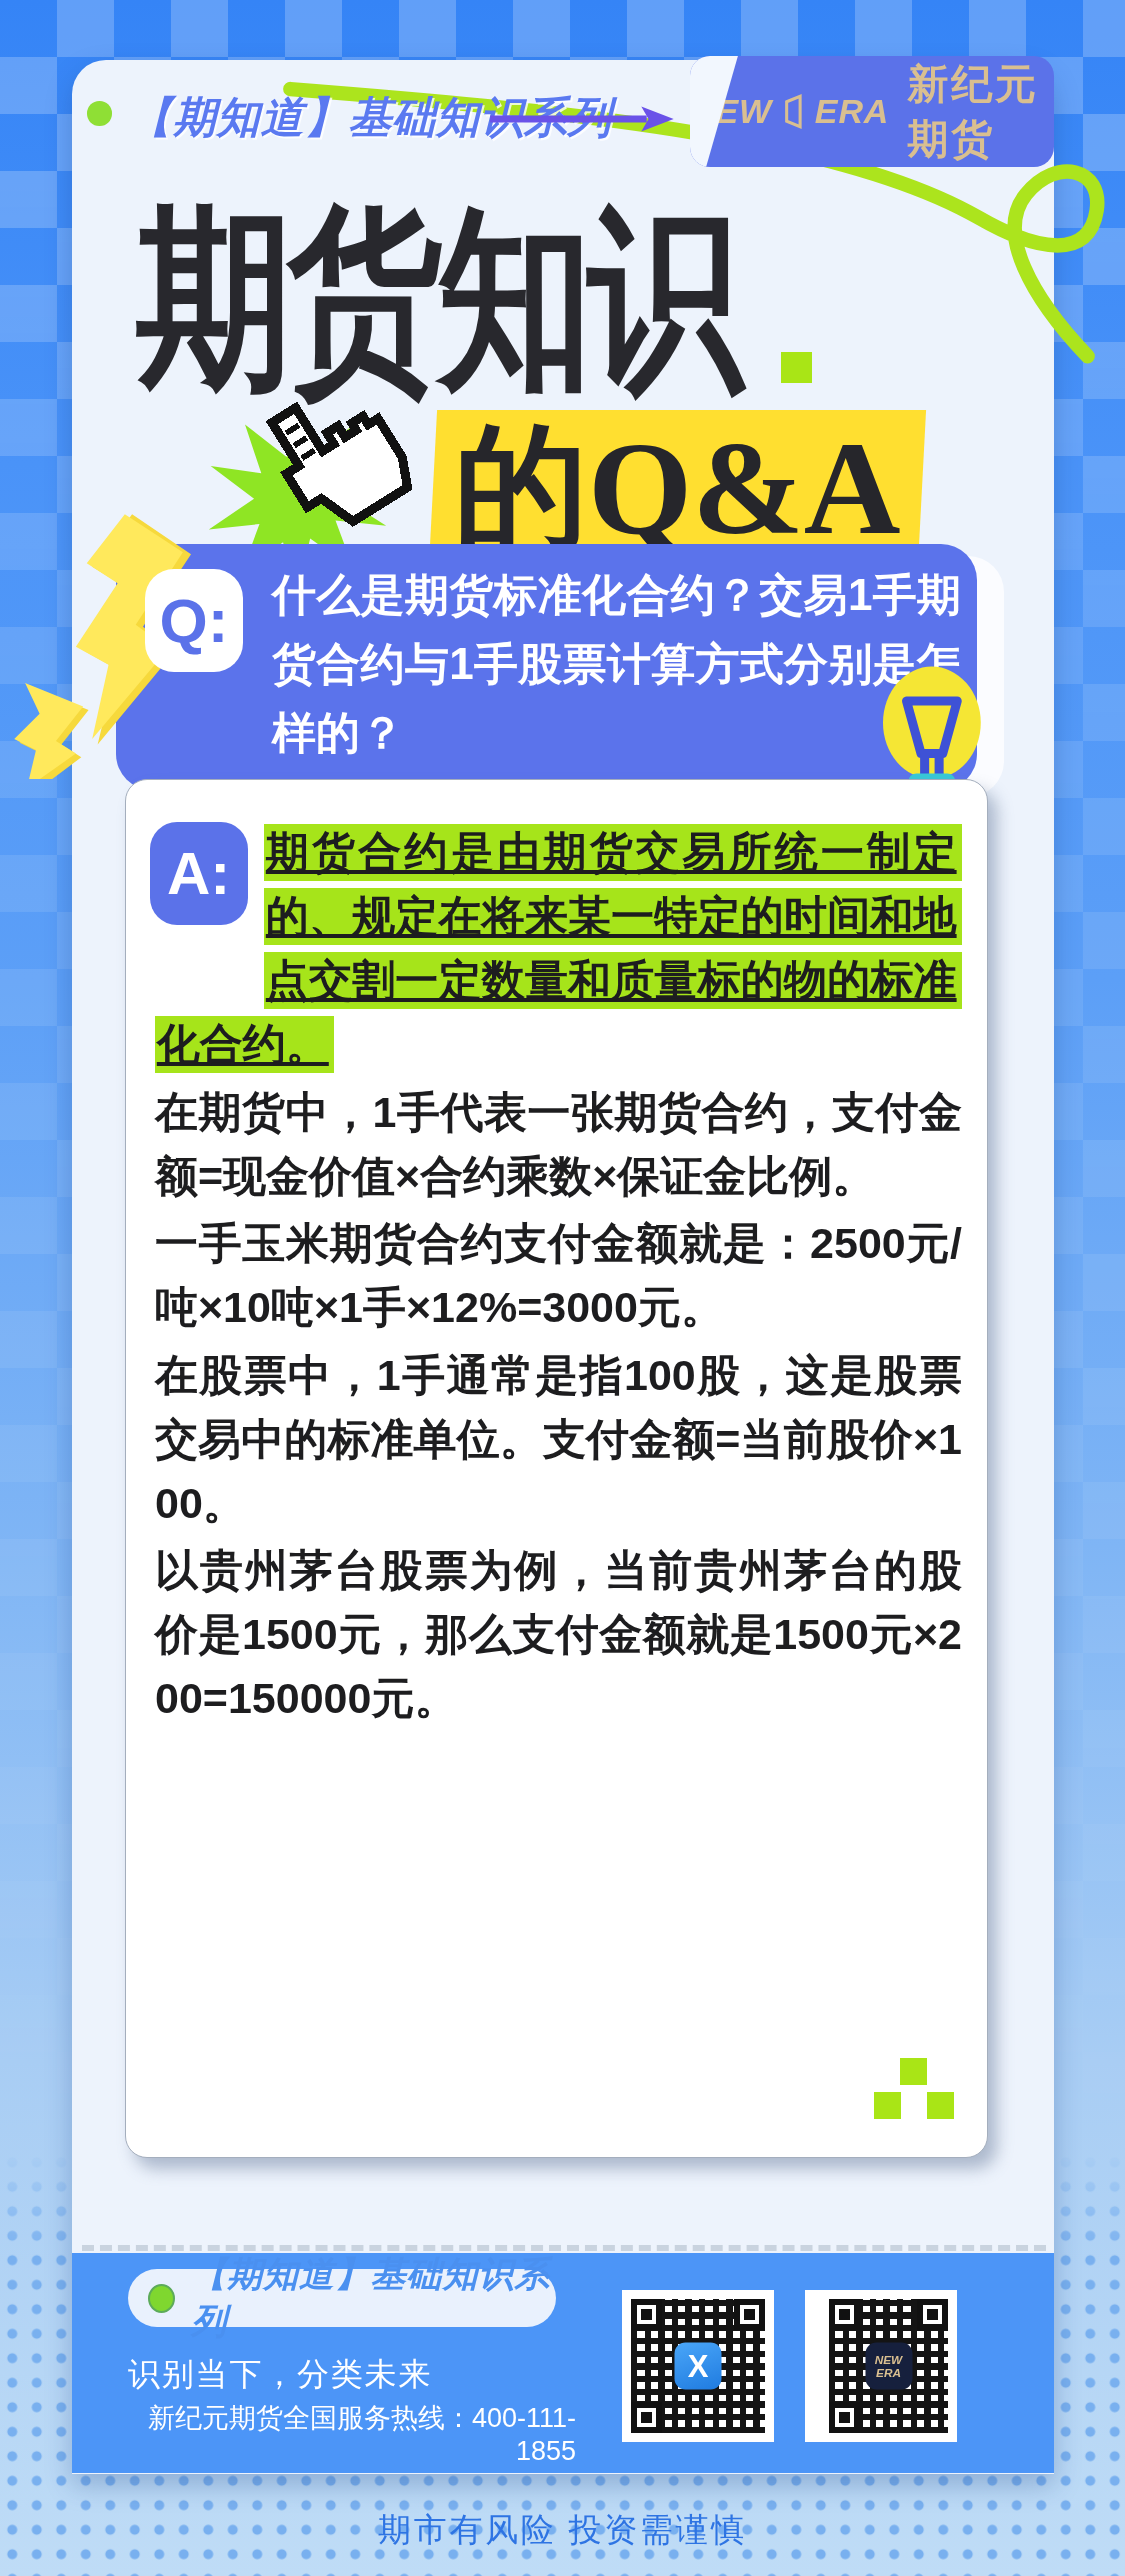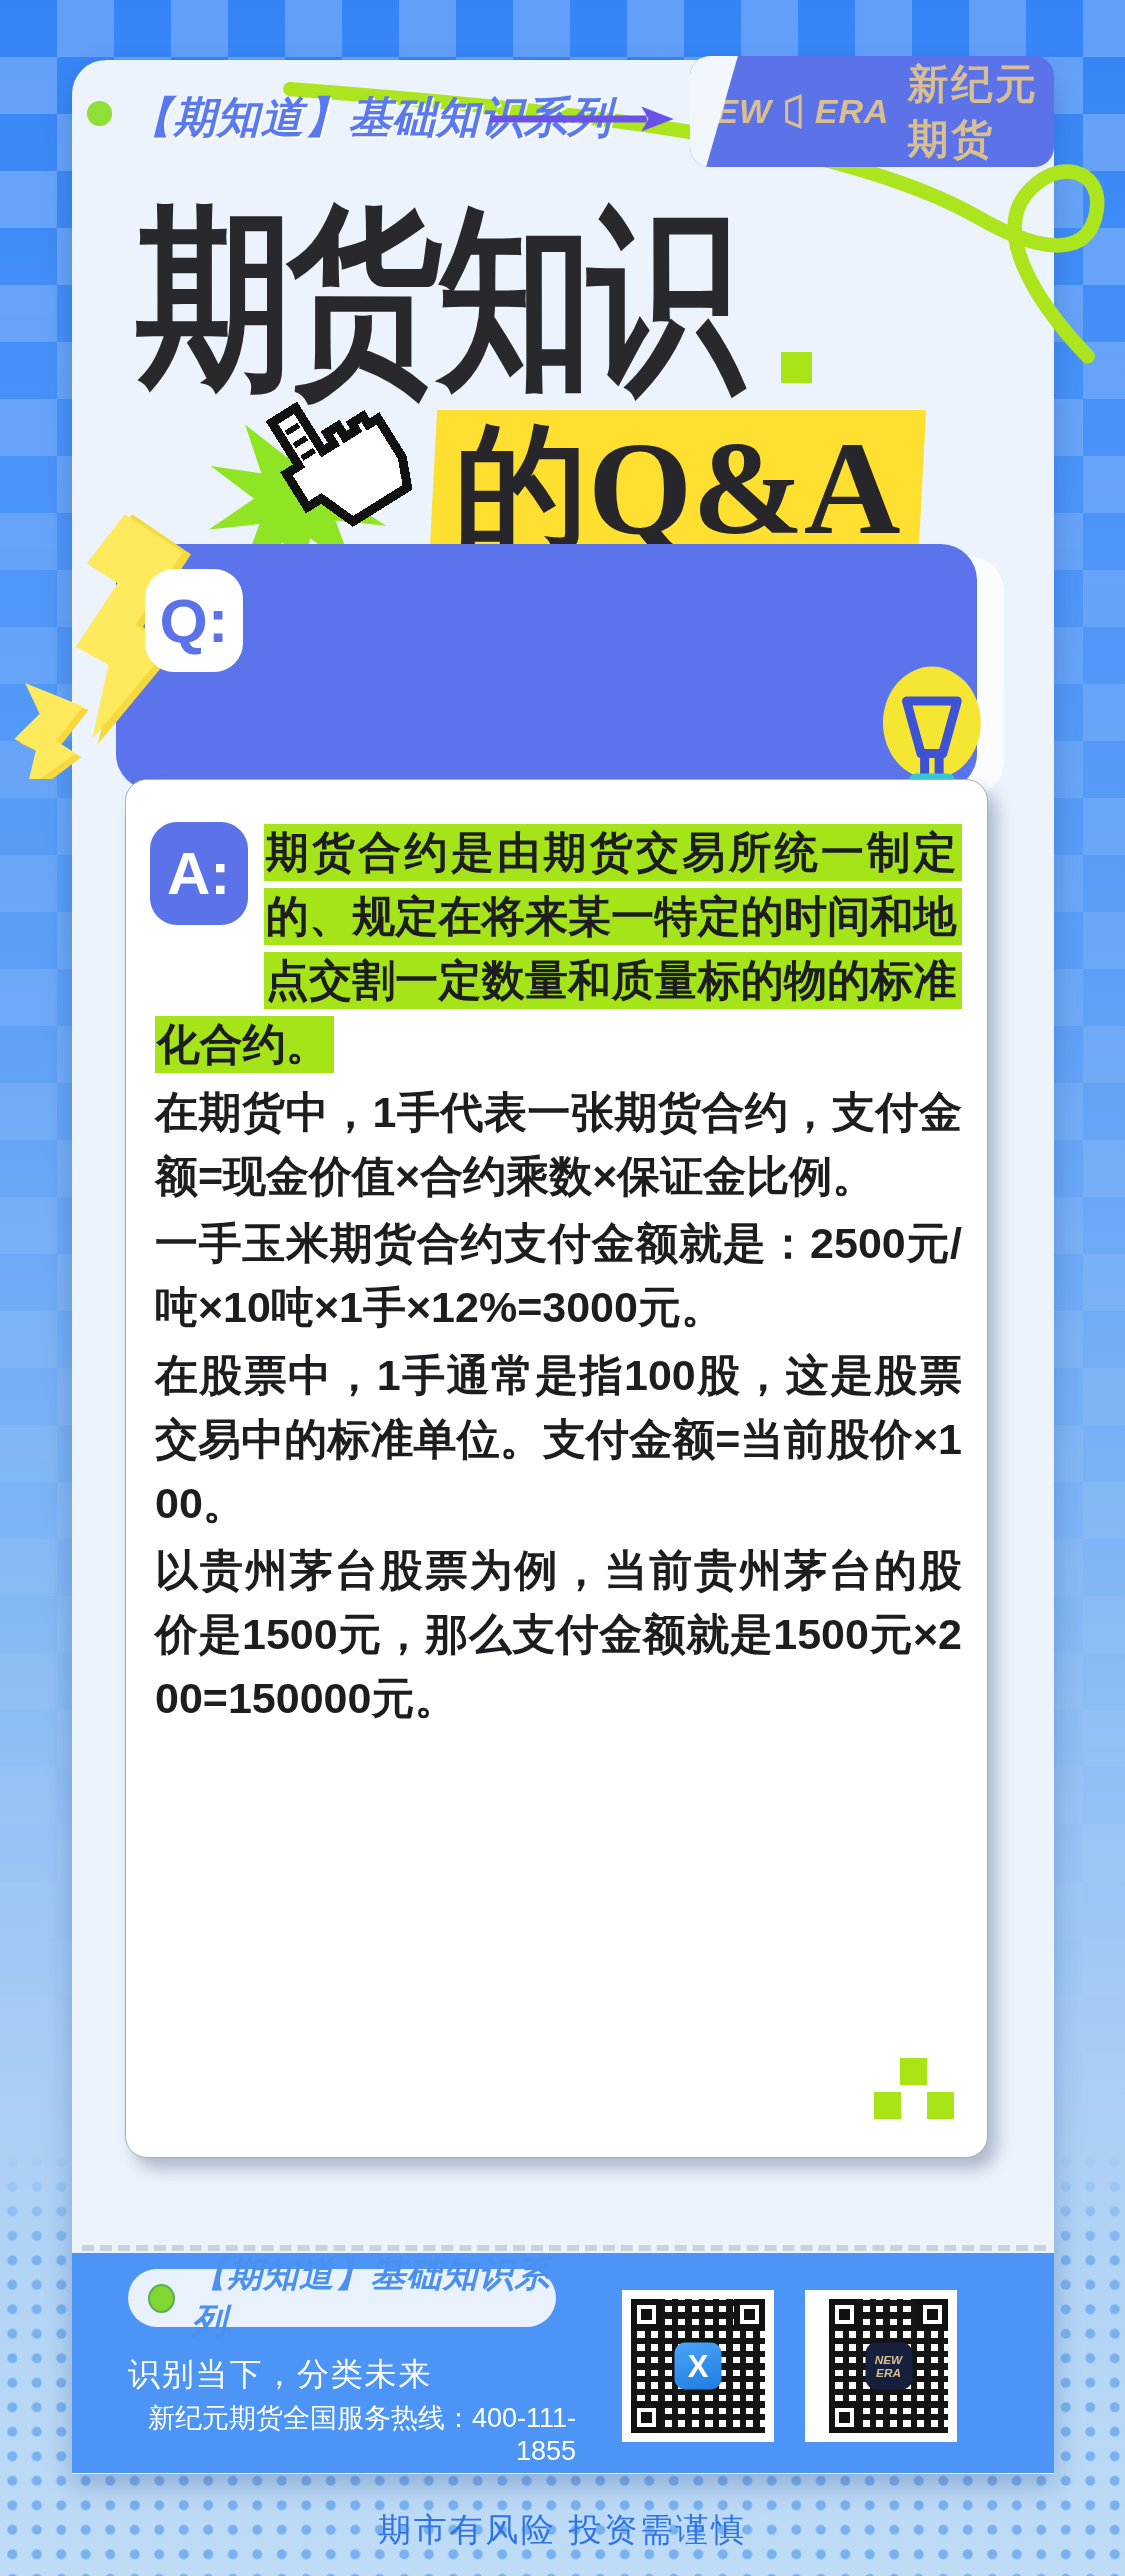--- a/index.html
+++ b/index.html
@@ -67,21 +67,21 @@
   
   .a-card{position:absolute;left:125px;top:779px;width:861px;height:1377px;background:#ffffff;
     border:1.8px solid #a4aebd;border-radius:22px;box-shadow:9px 11px 16.3px rgba(96,115,148,.45);}
   .a-badge{position:absolute;left:23.6px;top:42px;width:98px;height:103px;background:#5b72e9;border-radius:27px;
     display:flex;align-items:center;justify-content:center;font-size:60px;font-weight:900;color:#fff;}
   .a-body{position:absolute;left:29px;top:40px;right:25px;color:#1d1d1f;}
   .a-body p{margin:0 0 3.6px 0;font-size:43px;line-height:64px;font-weight:600;
     text-align:justify;word-break:break-all;}
   .badge-float{float:left;width:109px;height:134px;}
   .hl-text{background:#a6e41a;padding:3.6px 5.4px 5.4px 1.8px;
-    -webkit-box-decoration-break:clone;box-decoration-break:clone;}
+    -webkit-box-decoration-break:clone;box-decoration-break:clone;text-decoration:underline;}
   .pixel-squares{position:absolute;right:31px;bottom:36px;width:82px;height:63px;}
   .pixel-squares div{position:absolute;width:27px;height:27px;background:#a9e516;}
   .ps-top{left:26px;top:0;} .ps-left{left:0;top:34px;} .ps-right{left:53px;top:34px;}
   
   .dash-sep{position:absolute;left:82px;top:2245px;width:964px;border-top:6.3px dashed #c9d3df;}
   .footer-panel{position:absolute;left:72px;top:2253px;width:982px;height:220px;background:#4c95f7;}
   .f-pill{position:absolute;left:56px;top:16.3px;width:428px;height:58px;background:#e9f1fd;border-radius:29px;
     display:flex;align-items:center;gap:16.3px;padding-left:20px;box-sizing:border-box;}
   .f-dot{width:29px;height:29px;border-radius:50%;background:#7fd72f;border:2.7px solid #5cab5a;box-sizing:border-box;}
   .f-pill-text{font-size:35px;font-weight:bold;font-style:italic;color:#4a90f0;letter-spacing:0.9px;}
@@ -152,20 +152,21 @@
 
   <div class="q-backdrop"></div>
   <div class="q-panel"></div>
   <svg class="bolts" viewBox="0 0 250 300">
     <polygon fill="#f6d93c" points="140,8 205,52 152,132 188,158 102,262 122,178 86,158 132,88 96,66"></polygon>
     <polygon fill="#ffe95c" points="132,8 196,50 144,130 180,156 96,256 114,174 78,154 124,84 90,62"></polygon>
     <polygon fill="#f6d93c" points="28,198 92,224 62,262 84,276 28,318 40,272 16,260 44,232"></polygon>
     <polygon fill="#ffe95c" points="22,194 86,220 56,258 78,272 24,310 34,268 10,256 38,228"></polygon>
   </svg>
   <div class="q-badge">Q:</div>
+  <div class="q-text">什么是期货标准化合约？交易1手期货合约与1手股票计算方式分别是怎样的？</div>
 
   <svg class="bulb" viewBox="0 0 140 190">
     <ellipse cx="66" cy="66" rx="54" ry="62" fill="#f5e634"></ellipse>
     <path d="M38,42 L94,42 L78,100 L54,100 Z" fill="none" stroke="#3e52d6" stroke-width="10" stroke-linejoin="round"></path>
     <path d="M58,100 L58,124 M74,100 L74,124" stroke="#3e52d6" stroke-width="10"></path>
     <rect x="40" y="122" width="52" height="28" rx="9" fill="#38c8d8"></rect>
     <circle cx="66" cy="165" r="14" fill="#6fb5f2"></circle>
   </svg>
 
   <div class="a-card">

